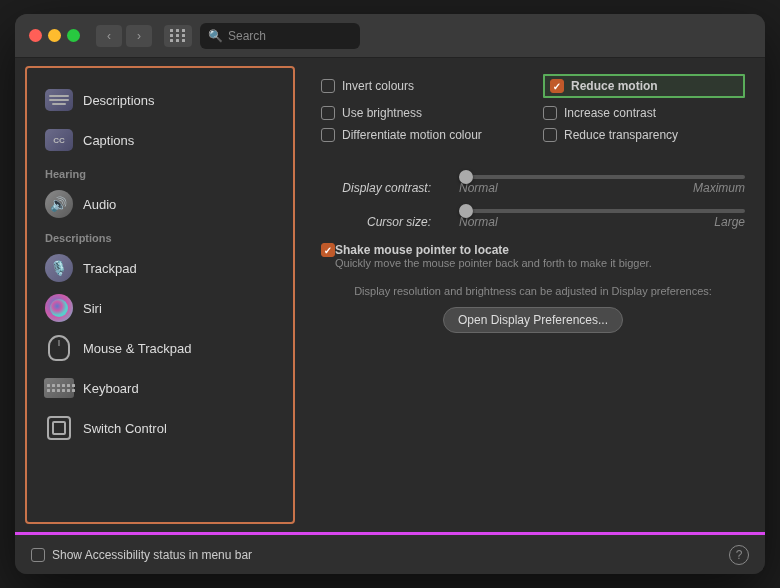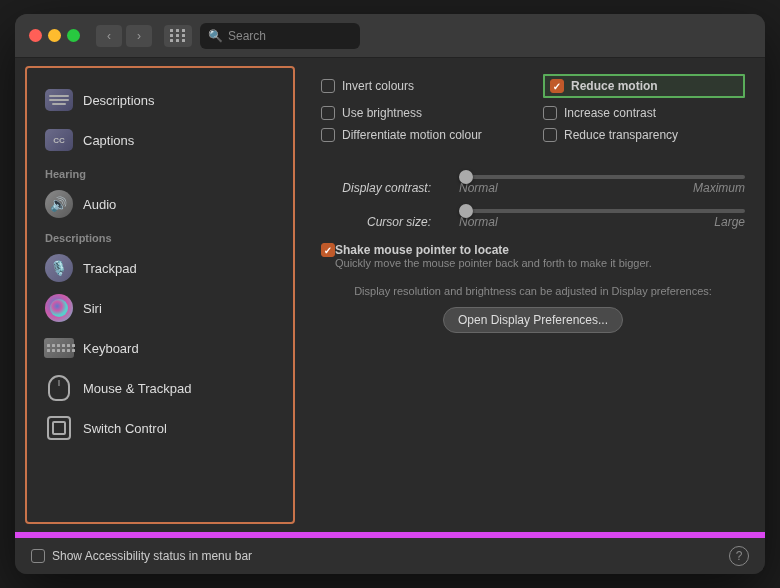--- a/index.html
+++ b/index.html
@@ -381,21 +381,21 @@
       font-size: 12px;
       padding: 5px 14px;
       border-radius: 13px;
       cursor: pointer;
     }
 
     
     .bottom-bar {
       height: 42px;
       background: #2f2f2f;
-      border-top: 6px solid #d946ef;
+      border-top: 3px solid #d946ef;
       display: flex;
       align-items: center;
       padding: 0 16px;
       flex-shrink: 0;
     }
 
     .show-accessibility-row {
       display: flex;
       align-items: center;
       gap: 7px;
@@ -583,49 +583,49 @@
               </defs>
               <circle cx="9" cy="9" r="9" fill="url(#sg)"></circle>
             </svg>
           </div>
         </div>
         <span>Siri</span>
       </div>
 
       <div class="sidebar-item">
         <div class="item-icon">
+          <div class="icon-mouse">
+            <div class="mouse-line"></div>
+          </div>
+        </div>
+        <span>Mouse &amp; Trackpad</span>
+      </div>
+
+      <div class="sidebar-item">
+        <div class="item-icon">
           <div class="icon-keyboard">
             <div class="key-dot"></div>
               <div class="key-dot"></div>
               <div class="key-dot"></div>
             <div class="key-dot"></div>
               <div class="key-dot"></div>
               <div class="key-dot"></div>
             <div class="key-dot"></div>
               <div class="key-dot"></div>
               <div class="key-dot"></div>
             <div class="key-dot"></div>
               <div class="key-dot"></div>
               <div class="key-dot"></div>
           </div>
         </div>
         <span>Keyboard</span>
       </div>
 
       <div class="sidebar-item">
         <div class="item-icon">
-          <div class="icon-mouse">
-            <div class="mouse-line"></div>
-          </div>
-        </div>
-        <span>Mouse &amp; Trackpad</span>
-      </div>
-
-      <div class="sidebar-item">
-        <div class="item-icon">
           <div class="icon-switch">
             <div class="switch-inner"></div>
           </div>
         </div>
         <span>Switch Control</span>
       </div>
 
     </div>
 
     <div class="right-panel">

